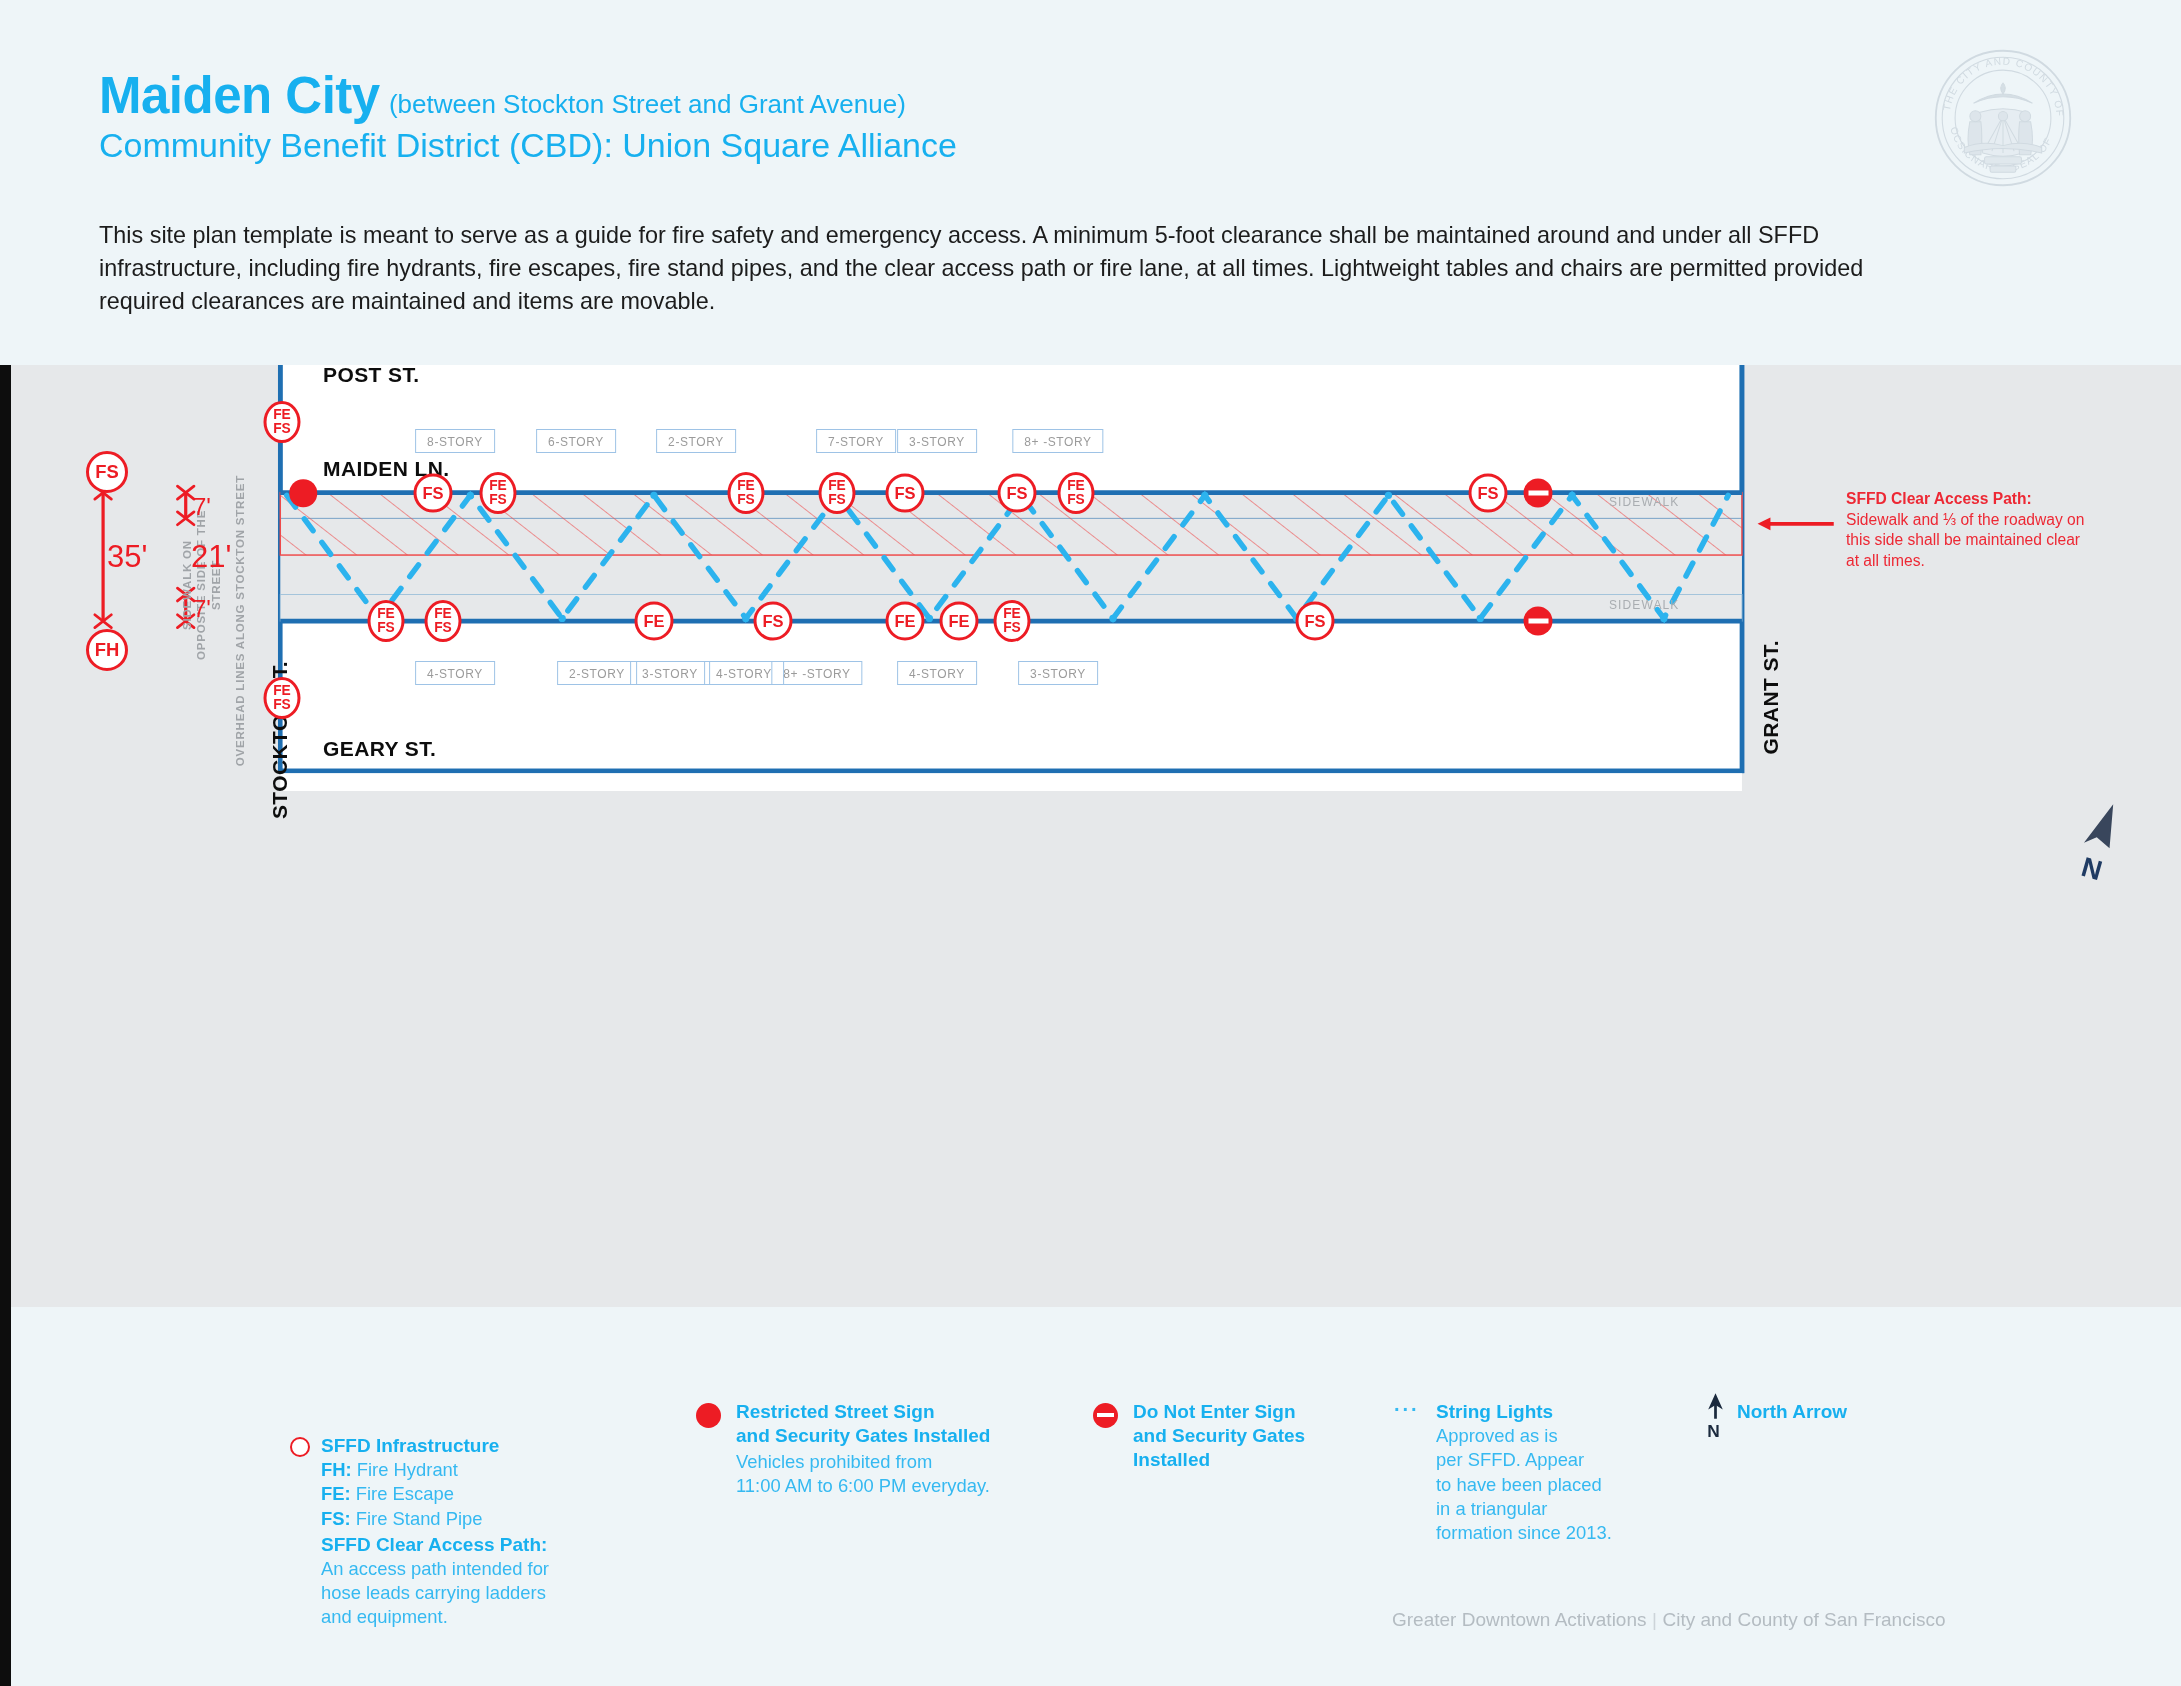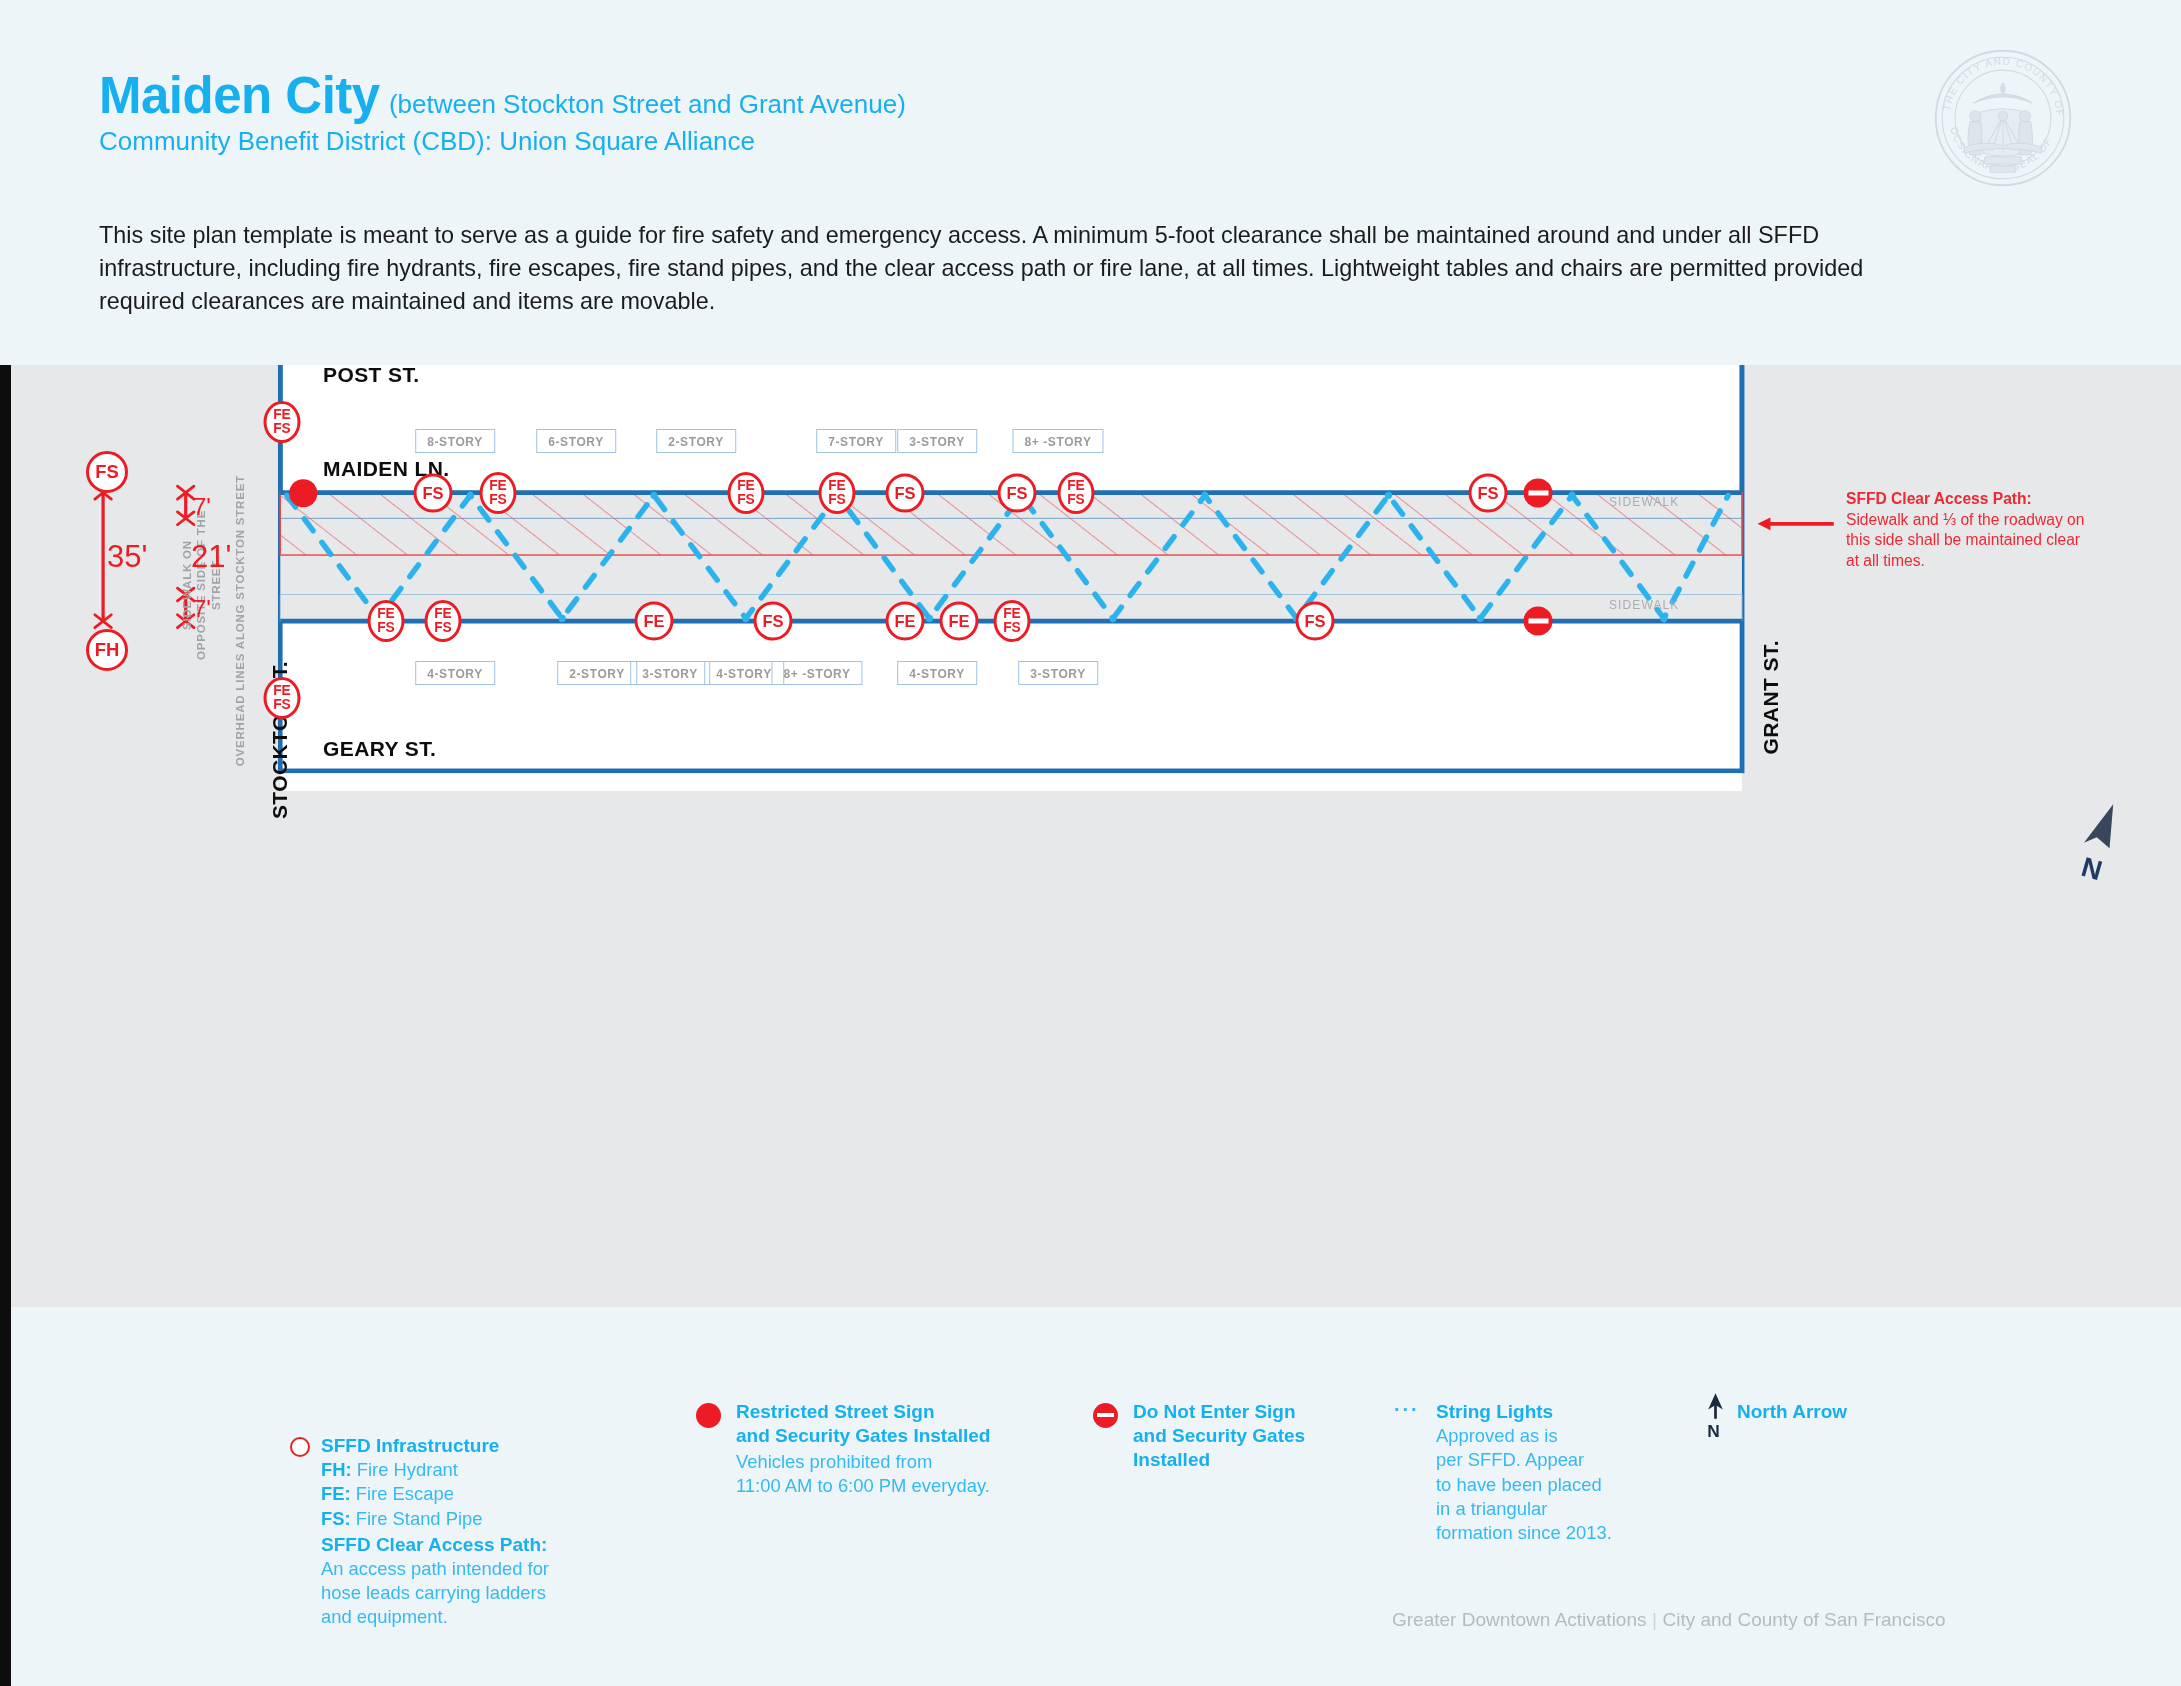--- a/index.html
+++ b/index.html
@@ -20,21 +20,21 @@
   .title-main {
     font-size: 51px; font-weight: 700; color: #17b0ef; letter-spacing: -0.5px;
     display: inline-block; vertical-align: baseline;
   }
   .title-sub {
     font-size: 26px; font-weight: 400; color: #17b0ef;
     display: inline-block; vertical-align: baseline; margin-left: 9.2px;
   }
   .subtitle {
     position: absolute; left: 99px; top: 126px;
-    font-size: 26px; color: #17b0ef; font-weight: 400; white-space: nowrap;
+    font-size: 34px; color: #17b0ef; font-weight: 400; white-space: nowrap;
   }
   .intro {
     position: absolute; left: 99px; top: 219px; width: 1800px;
     font-size: 23.4px; line-height: 1.42; color: #1c1c1c;
   }
   .seal { position: absolute; left: 1933px; top: 48px; width: 140px; height: 140px; opacity: 0.42; }
 
   
   .map-panel { position: absolute; left: 11px; top: 365px; width: 2171px; height: 942px; background: #e6e8ea; }
   .map-svg { position: absolute; left: 0; top: 0; }
@@ -50,21 +50,21 @@
 
   .reddot { position: absolute; transform: translate(-50%,-50%); width: 27.5px; height: 27.5px;
             background: #ed1c24; border-radius: 50%; }
   .noentry { position: absolute; transform: translate(-50%,-50%); width: 29px; height: 29px;
              background: #ed1c24; border-radius: 50%; }
   .noentry::after { content:""; position:absolute; left:4.6px; top:12.4px; width:20px; height:4.6px; background:#fff; }
 
   .story {
     position: absolute; transform: translateX(-50%);
     border: 1.4px solid #9ec3e6; background: transparent; color: #9b9b9b;
-    font-size: 12px; letter-spacing: 0.6px; font-weight: 700;
+    font-size: 12px; letter-spacing: 0.6px; font-weight: 400;
     padding: 4.6px 11px 3.7px; white-space: nowrap;
   }
 
   .street-lbl { position: absolute; font-size: 21px; font-weight: 700; color: #0d0d0d; letter-spacing: 0.4px; }
   .vert-lbl { position: absolute; font-size: 21px; font-weight: 700; color: #0d0d0d; letter-spacing: 0.4px;
               writing-mode: vertical-rl; transform: rotate(180deg); white-space: nowrap; }
   .grey-vert { position: absolute; font-size: 11.5px; font-weight: 700; color: #a0a4a8; letter-spacing: 0.8px;
                writing-mode: vertical-rl; transform: rotate(180deg); white-space: nowrap; }
   .sidewalk-lbl { position: absolute; font-size: 12px; color: #a9adb1; letter-spacing: 1.1px; font-weight: 500; margin-left: 44px; }
   .dim { position: absolute; color: #ed1c24; font-weight: 400; }

